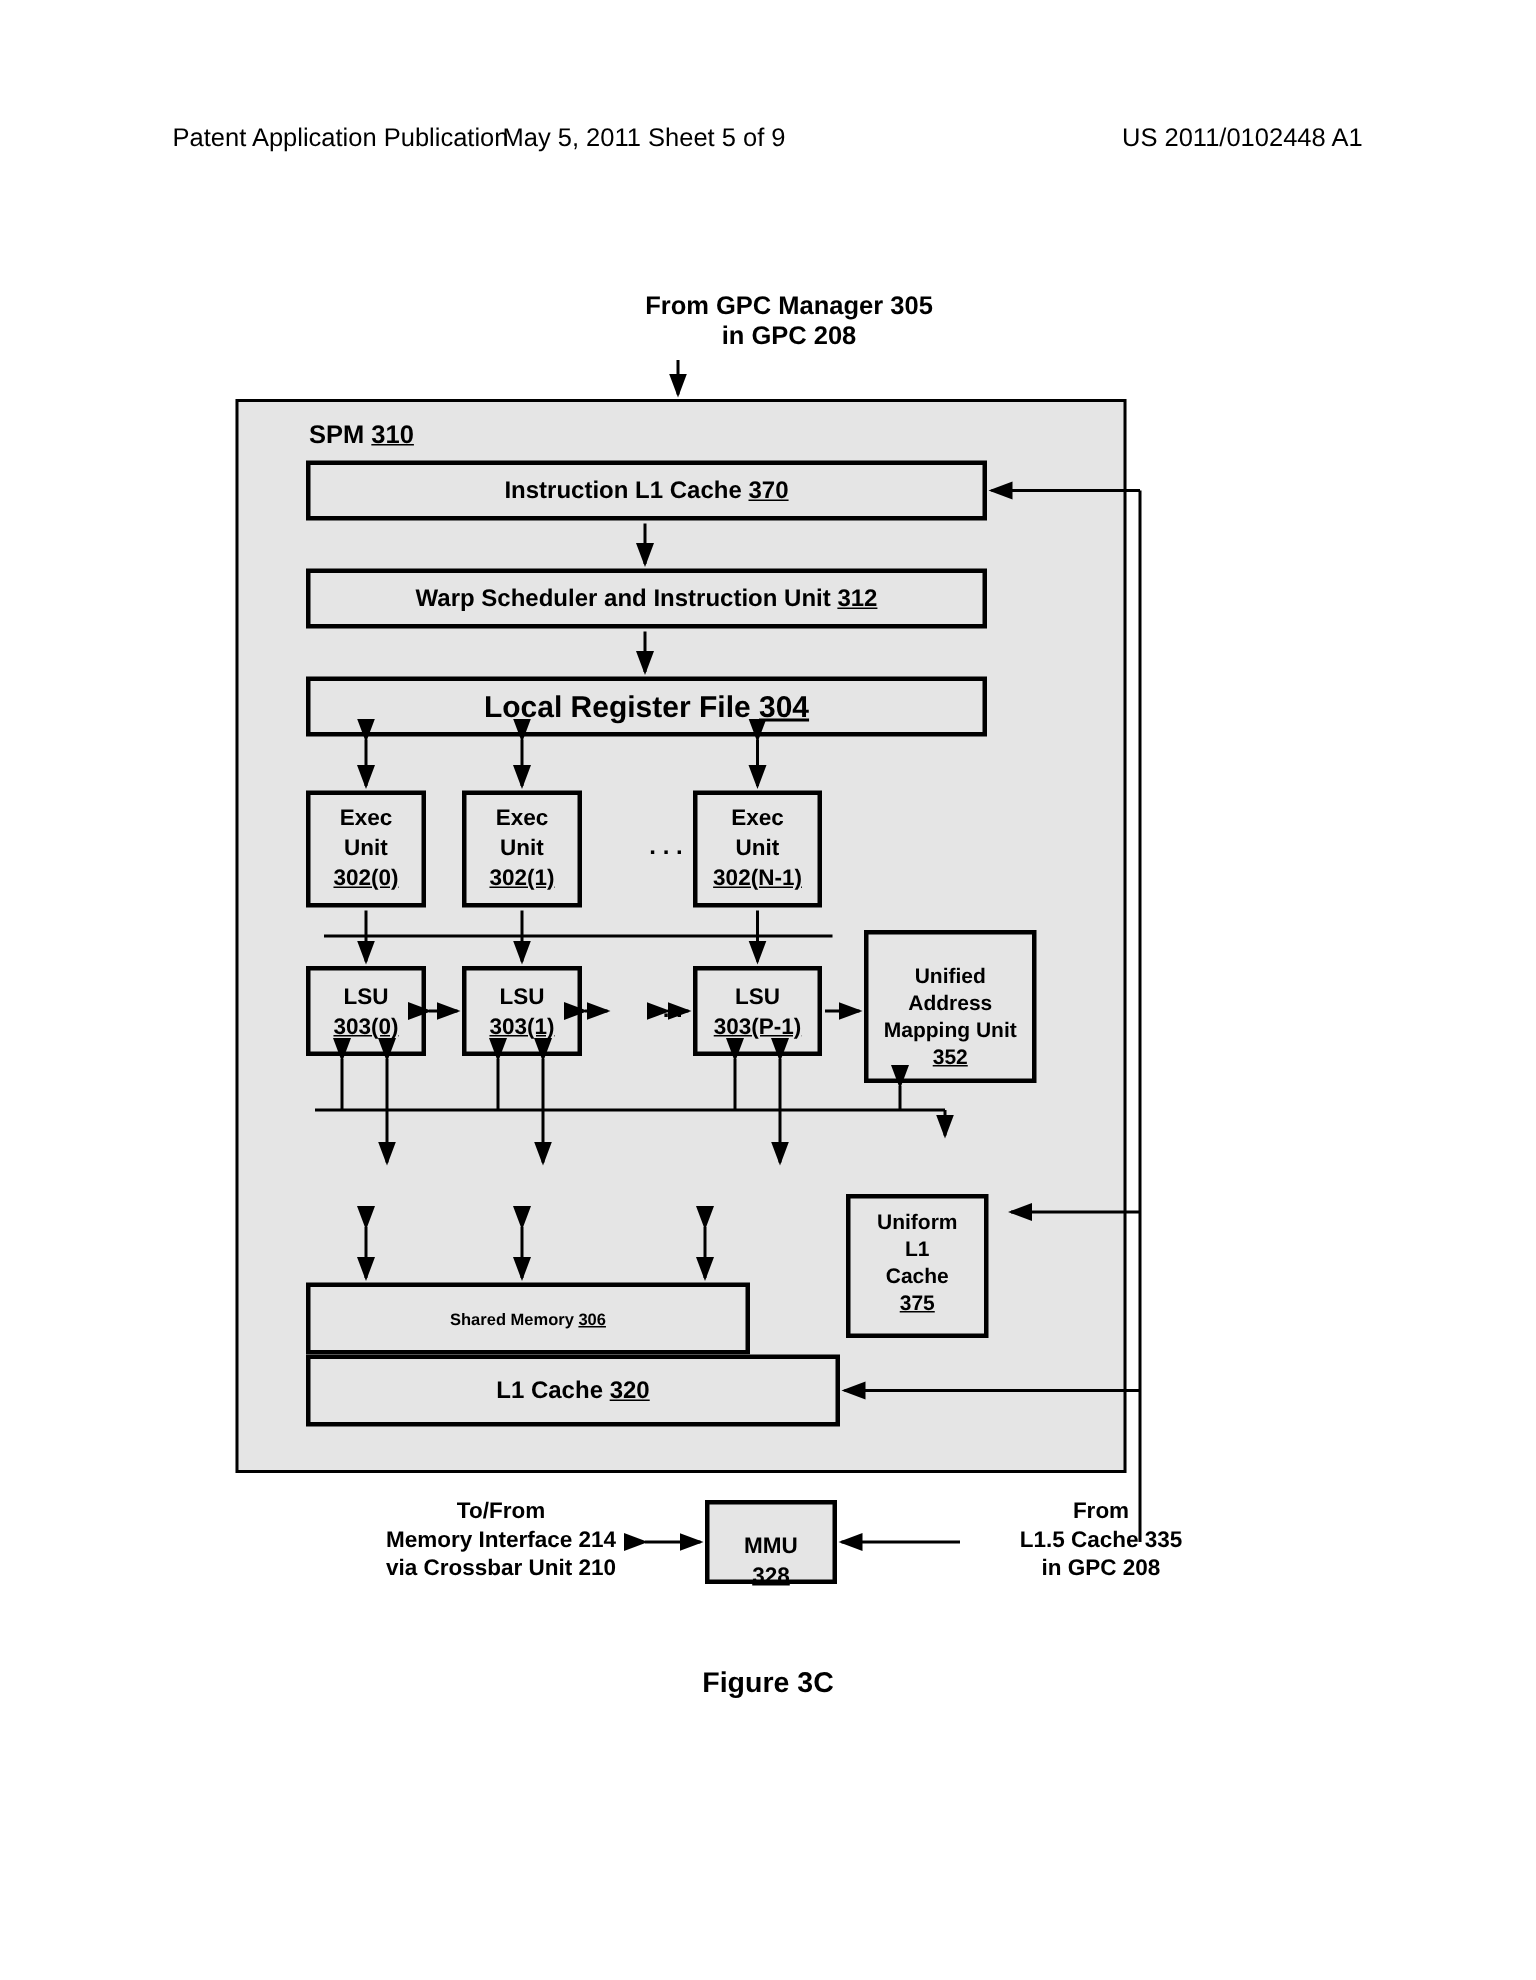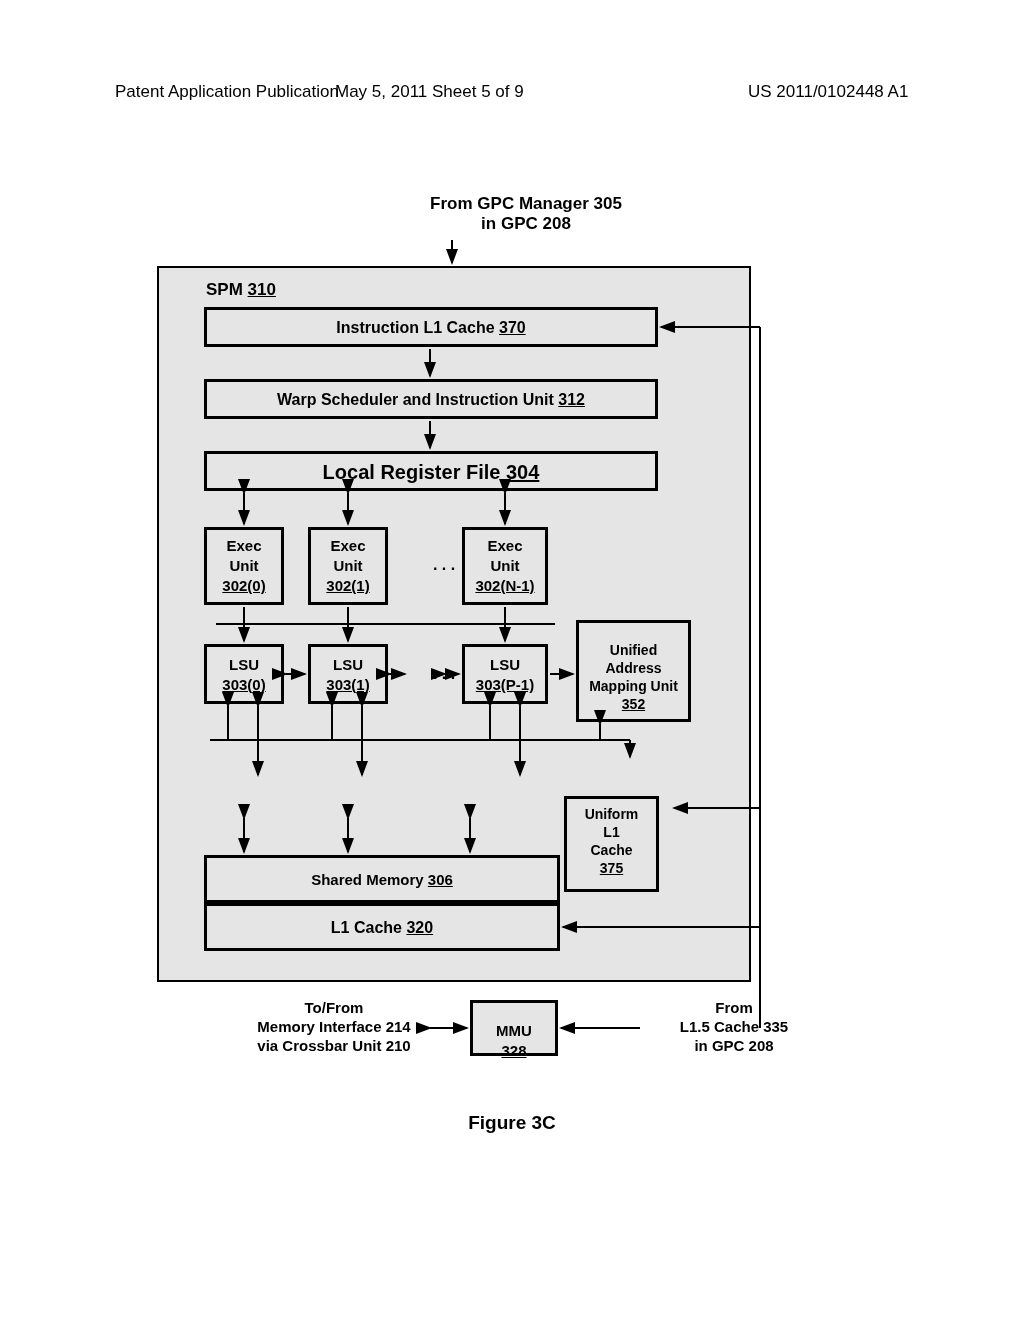--- a/index.html
+++ b/index.html
@@ -117,21 +117,21 @@
   </div>
 
 
   <div class="box" style="left:564px; top:760px; width:95px; height:96px; font-size:14px; padding-top:6px; line-height:18px;margin-top:36px;">
     <div>Uniform</div>
     <div>L1</div>
     <div>Cache</div>
     <div class="u">375</div>
   </div>
 
-  <div class="box" style="left:204px; top:855px; width:356px; height:48px; font-size:15px; line-height:44px;">
+  <div class="box" style="left:204px; top:855px; width:296px; height:48px; font-size:11px; line-height:44px;">
     <span>Shared Memory </span><span class="u">306</span>
   </div>
 
   <div class="box" style="left:204px; top:903px; width:356px; height:48px; font-size:16px; line-height:44px;">
     <span>L1 Cache </span><span class="u">320</span>
   </div>
 
   <div class="box" style="left:470px; top:1000px; width:88px; height:56px; font-size:15px; padding-top:18px; line-height:20px;">
     <div>MMU</div>
     <div class="u">328</div>

